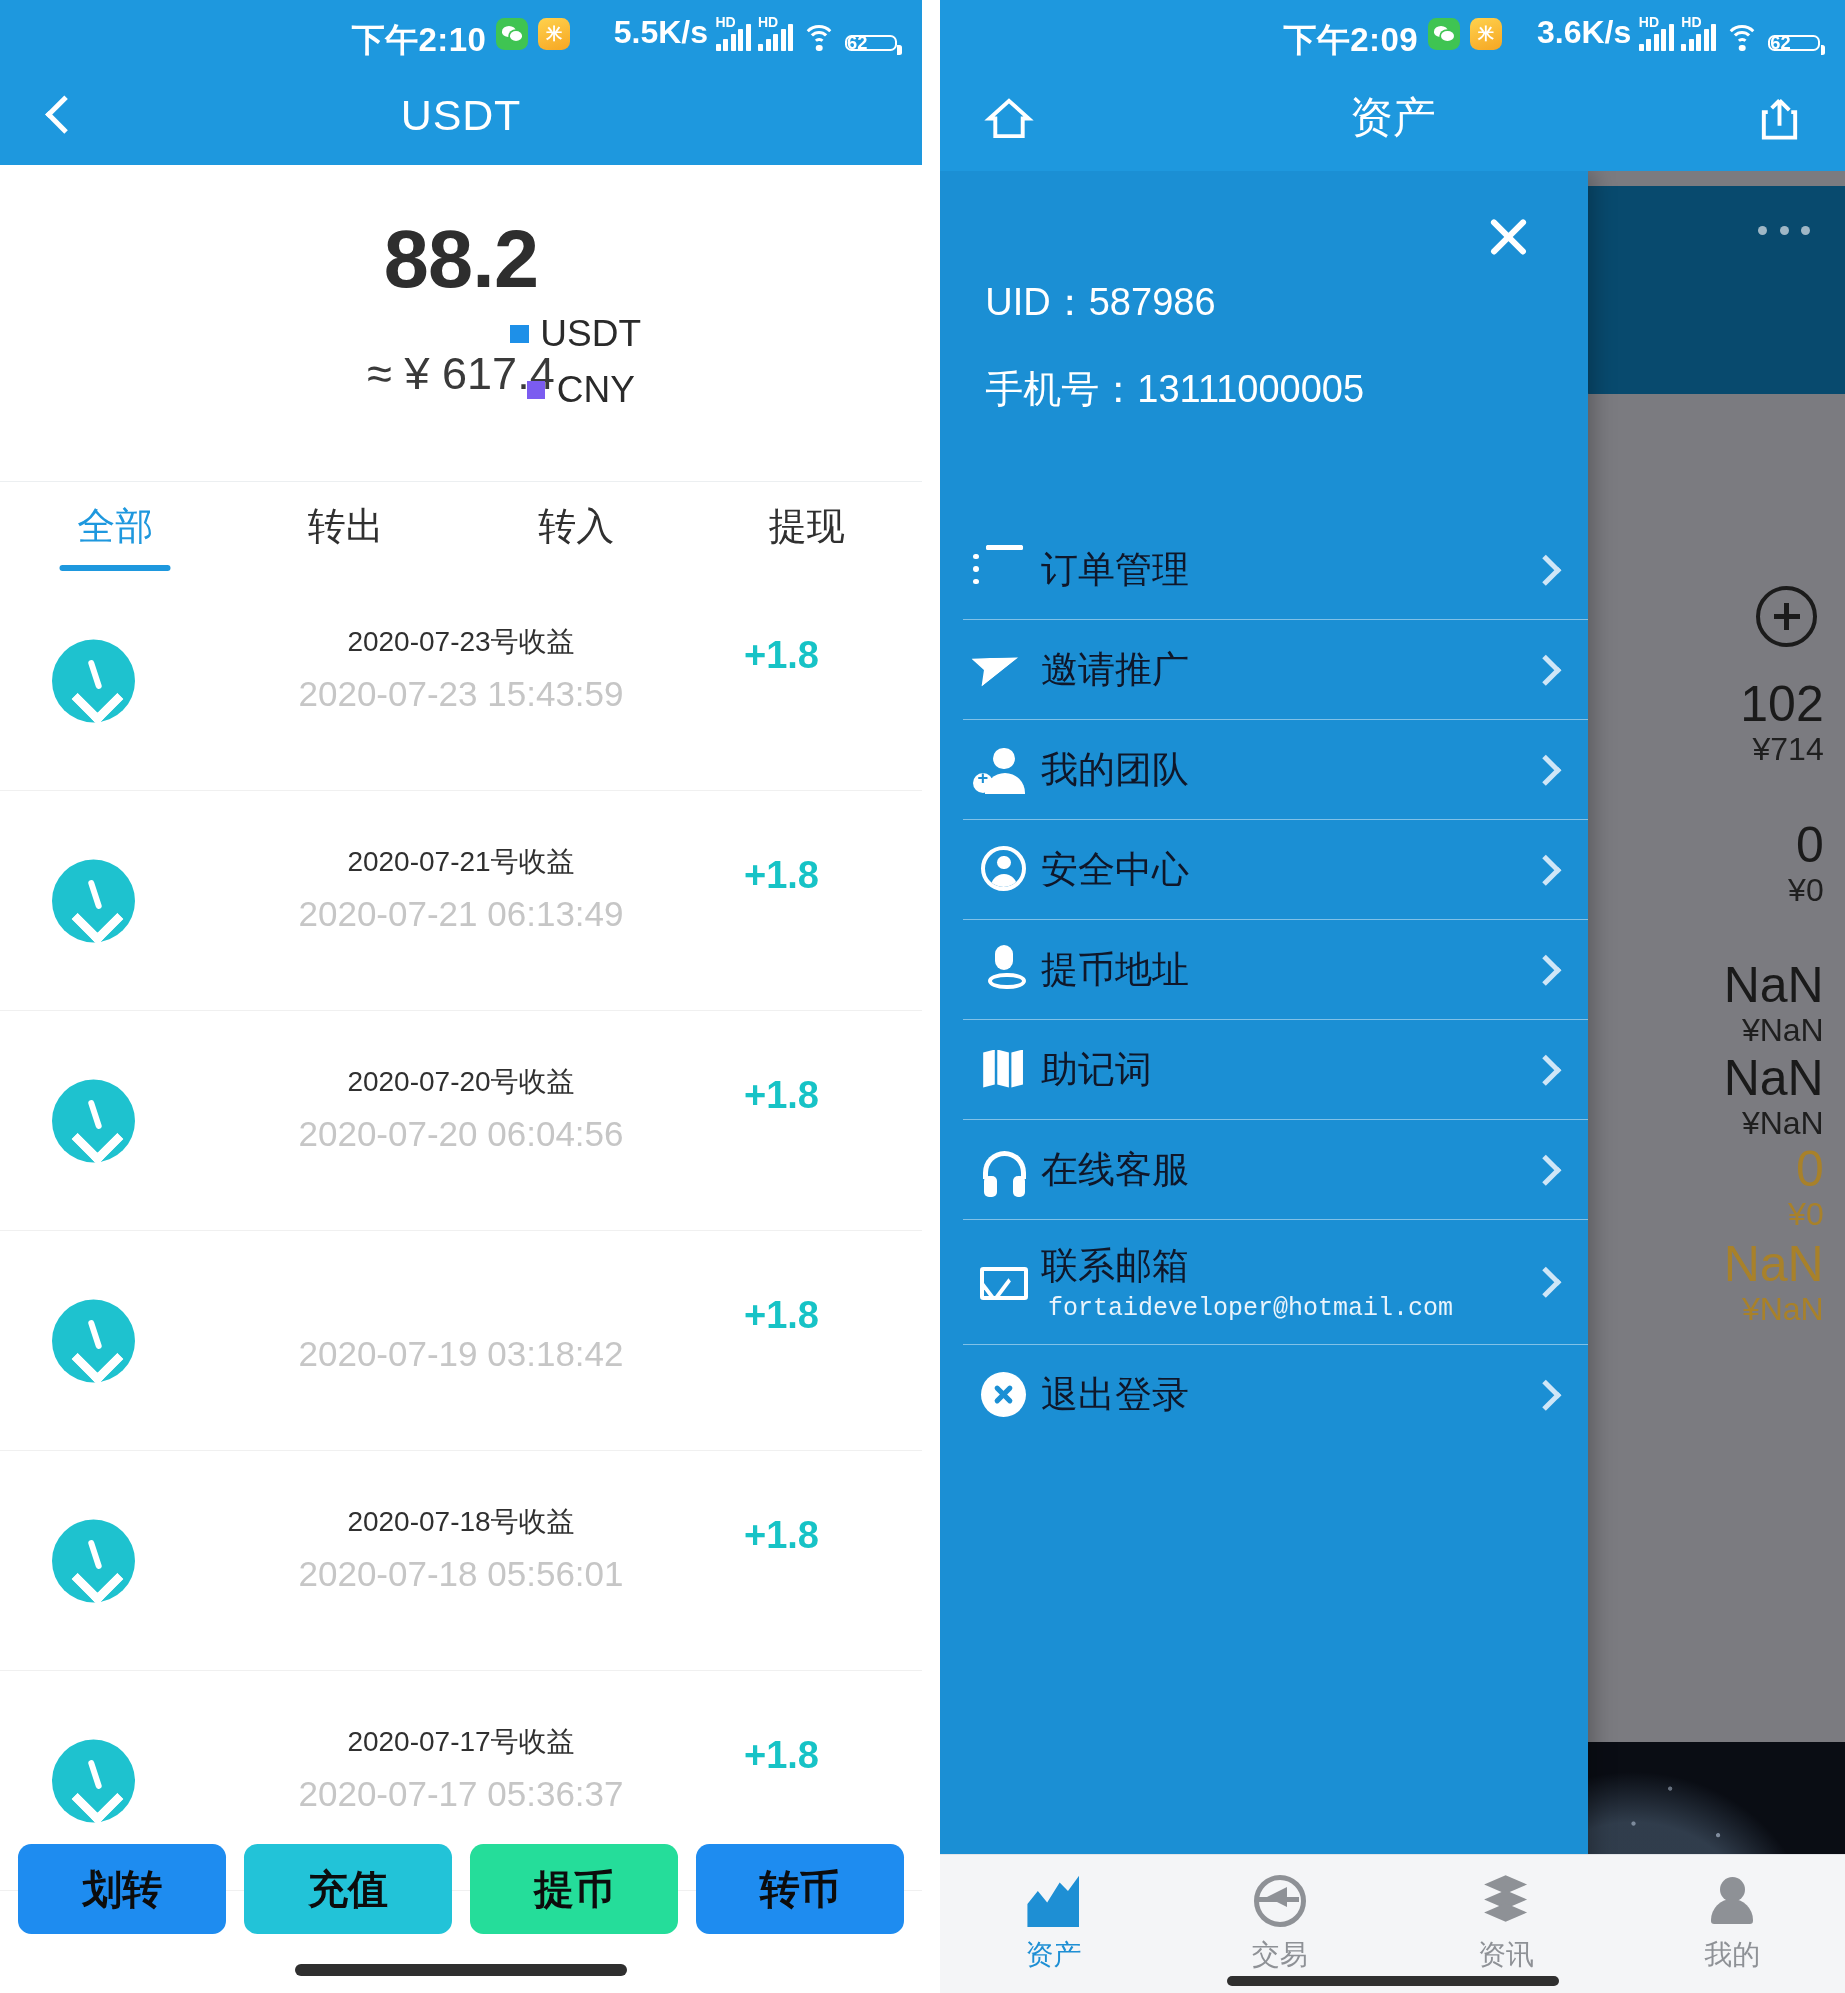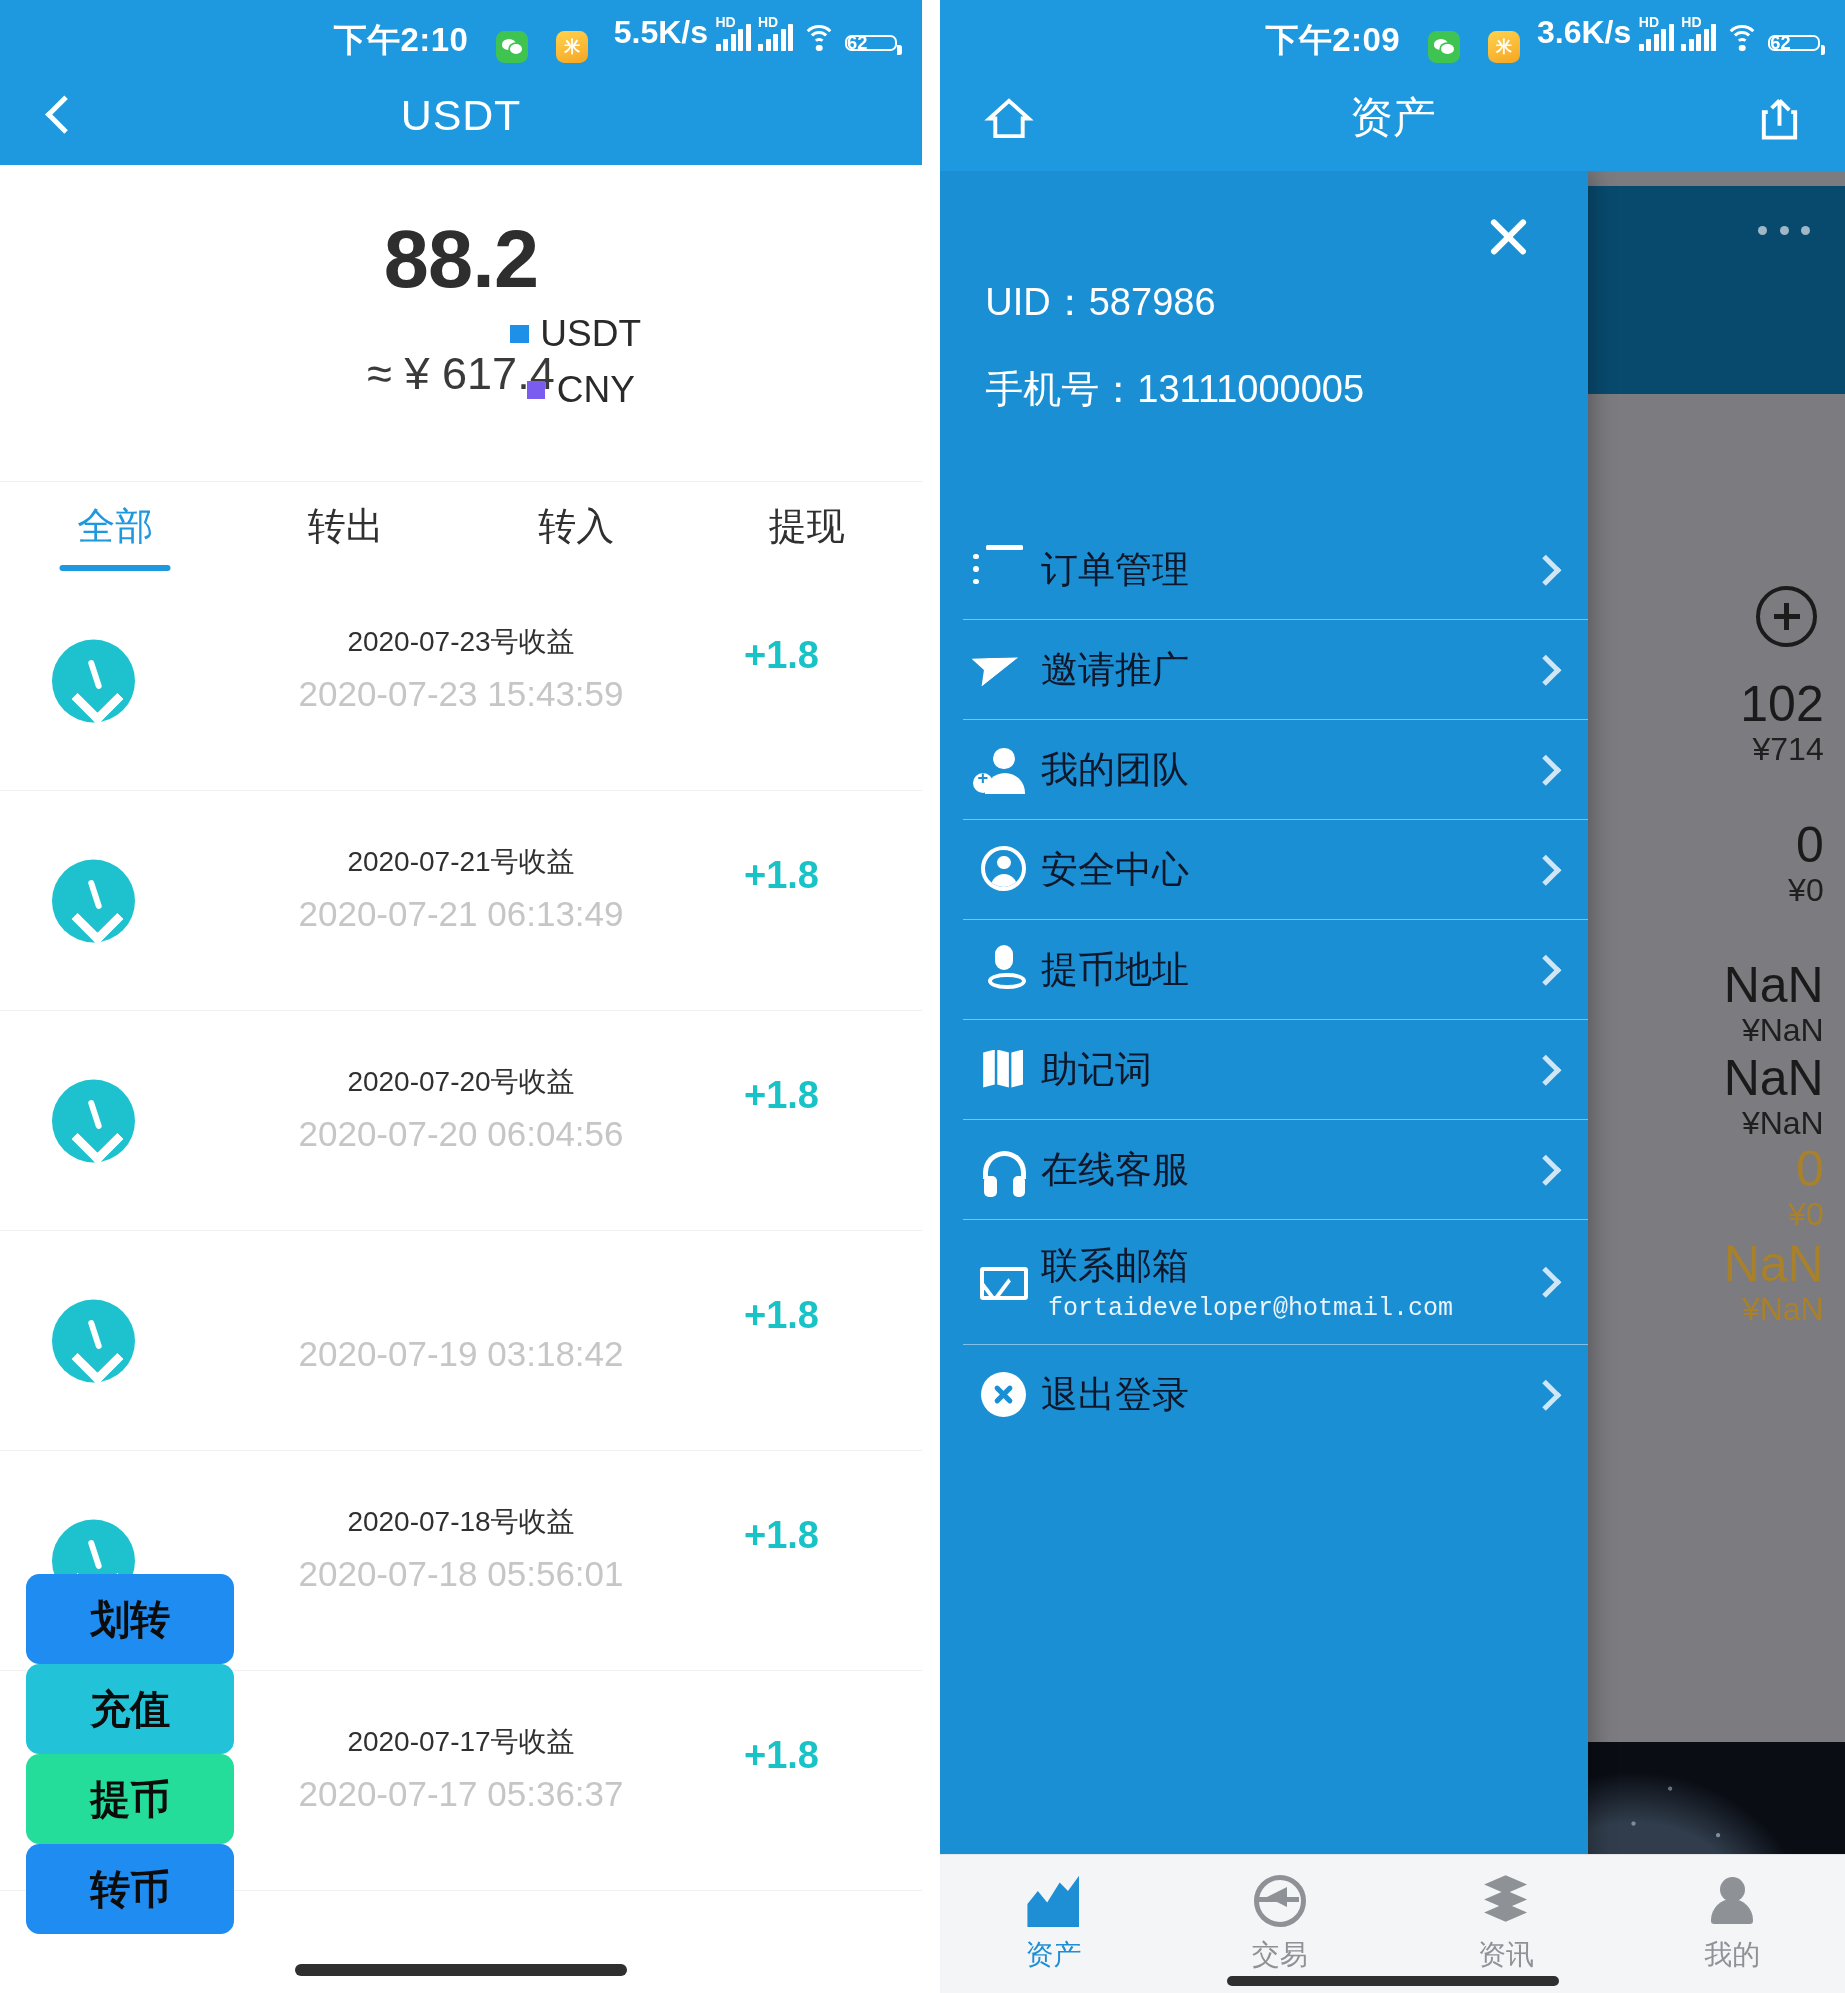--- a/index.html
+++ b/index.html
@@ -9,21 +9,21 @@
 
   
   .phone { position:relative; height:1994px; overflow:hidden; background:#fff; }
   .left-phone  { width:922px; }
   .gutter { width:18.3px; height:1994px; background:#ffffff; }
   .right-phone { width:905px; }
 
   .statusbar { height:65px; background:#1e98de; display:flex; align-items:center;
     color:#fff; position:relative; }
   .sb-left { position:absolute; left:0; right:0; display:flex; justify-content:center;
-    align-items:flex-end; gap:28px;margin-top:16px; }
+    align-items:flex-start; gap:10px;margin-top:16px; }
   .sb-time { font-size:33px; font-weight:600; letter-spacing:0.4px; }
   .appicon { width:32px; height:32px; border-radius:8.3px; display:inline-block; }
   .ic-wechat { background:#3fc452; position:relative; }
   .ic-wechat::before { content:""; position:absolute; left:5.8px; top:8.3px; width:14px; height:10.8px;
     background:#fff; border-radius:50% 50% 45% 45%; }
   .ic-wechat::after { content:""; position:absolute; left:13.3px; top:12.5px; width:12.5px; height:10px;
     background:#fff; border-radius:50%; box-shadow:0 0 0 1.7px #3fc452; }
   .ic-midu { background:linear-gradient(160deg,#ffd24d,#f6a623); position:relative;
     overflow:hidden; }
   .ic-midu::before { content:"米"; position:absolute; inset:0; color:#fff; font-size:16px;
@@ -89,22 +89,22 @@
     border-right:9.1px solid #fff; border-bottom:9.1px solid #fff; transform:rotate(45deg);
     border-radius:0 0 5px 0; }
   .tx-title { position:absolute; left:0; right:0; top:52px; text-align:center;
     font-size:28px; color:#303030; }
   .tx-time { position:absolute; left:0; right:0; top:103px; text-align:center;
     font-size:35px; color:#c6c6c6; }
   .tx-amt { position:absolute; right:103px; top:63px; font-size:38px; font-weight:700;
     color:#17c3c6; }
 
   
-  .btnbar { position:absolute; bottom:60px; left:8px; width:922px; display:flex;
-    justify-content:space-between; padding:0 18.3px;flex-direction:column; }
+  .btnbar { position:absolute; bottom:60px; left:0; width:922px; display:flex;
+    justify-content:space-between; padding:0 18.3px; }
   .abtn { width:208px; height:90px; border-radius:13.3px; border:none; color:#0c0c0c;
     font-size:40px; font-weight:700; cursor:pointer; font-family:inherit; }
   .homebar { position:absolute; bottom:18.3px; left:50%; transform:translateX(-50%);
     width:332px; height:11.6px; background:#2f2f2f; border-radius:6.6px; }
 
   
   .r-navbar { height:106px; background:#1e98de; position:relative; display:flex;
     align-items:center; justify-content:center; }
   .r-title { color:#fff; font-size:43px; }
   .home-ic { position:absolute; left:43px; width:52px; height:47px; }

